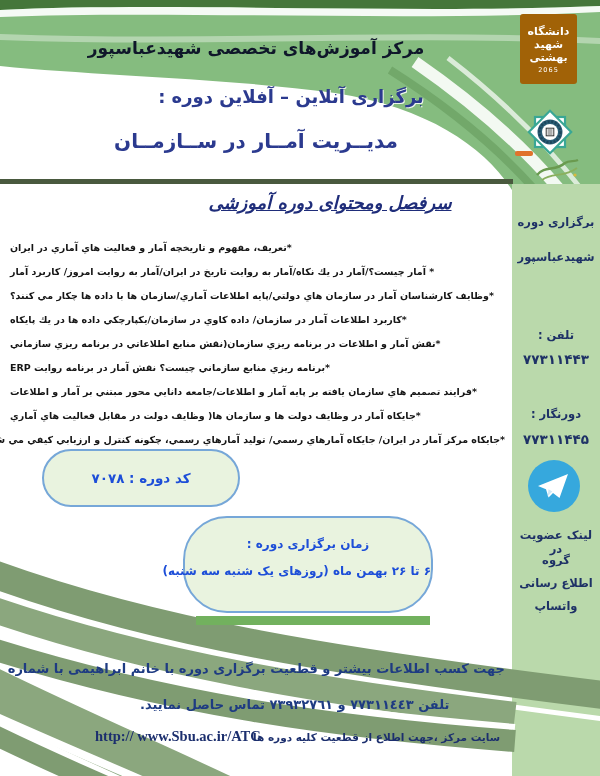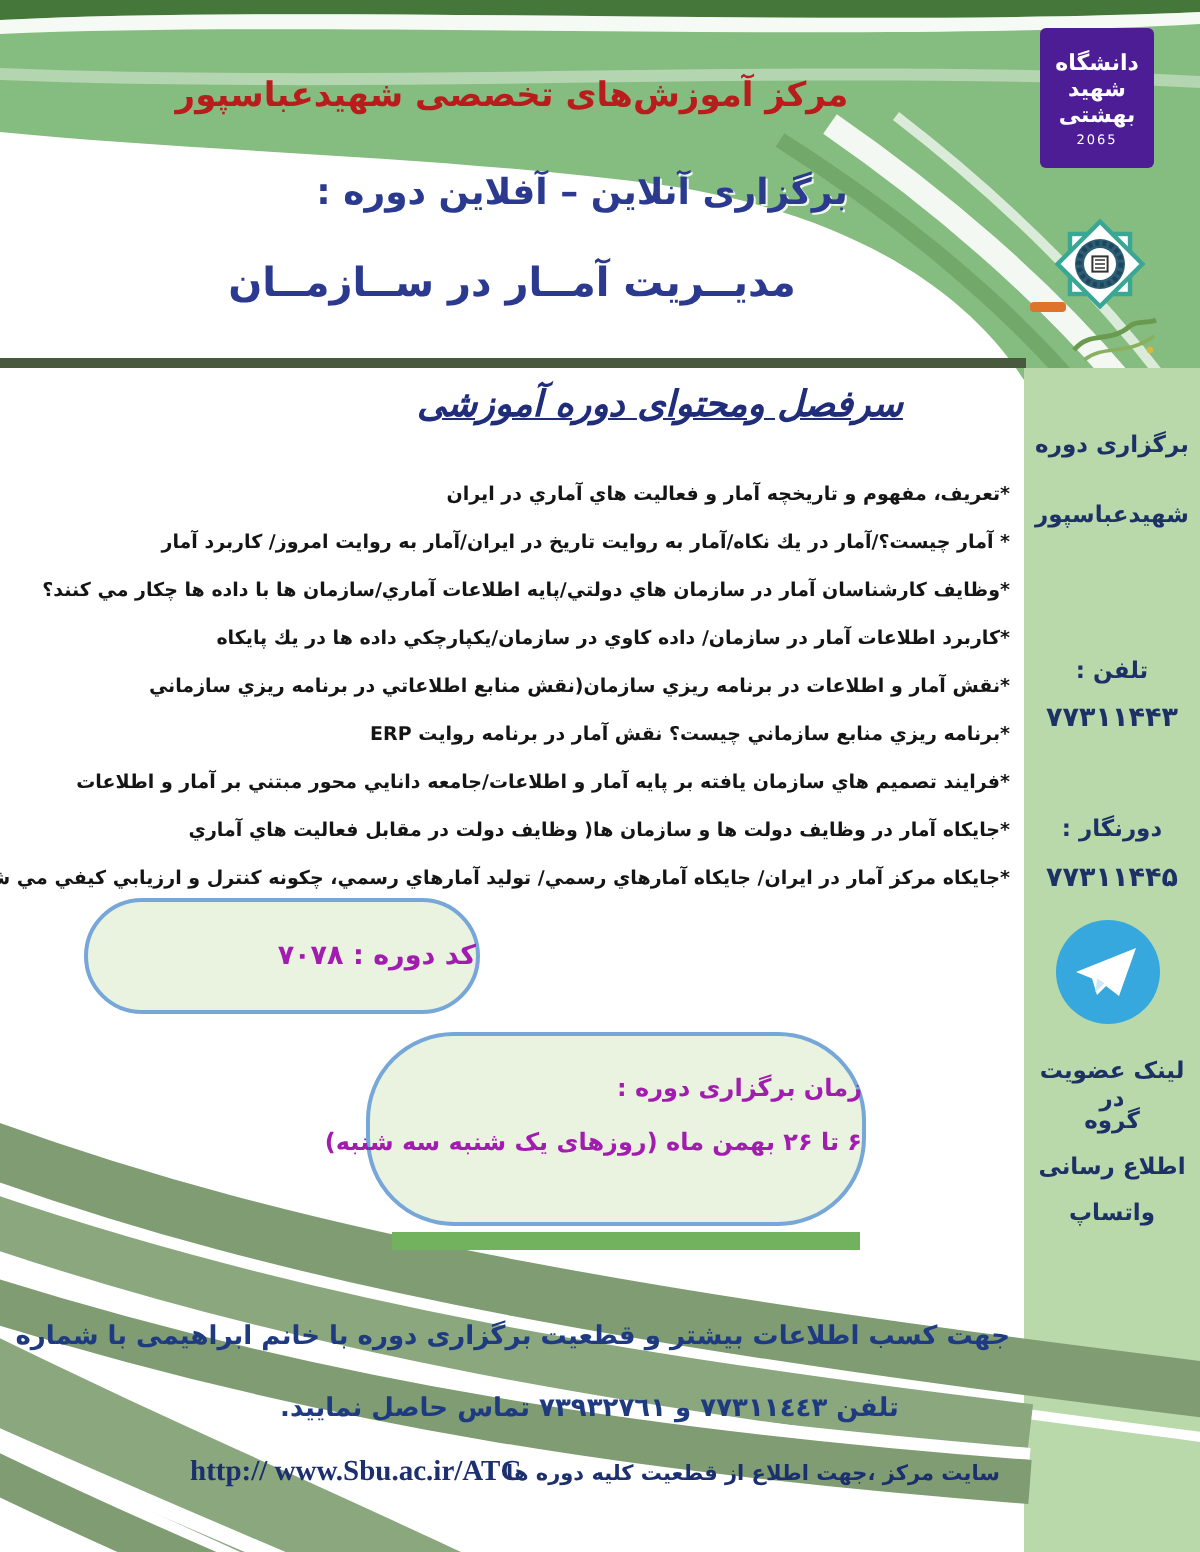--- a/index.html
+++ b/index.html
@@ -6,44 +6,44 @@
   body { font-family:"DejaVu Sans", sans-serif; background:#888; }
   .page { position:relative; width:600px; height:776px; background:#ffffff; overflow:hidden; margin:0 auto; }
   svg.bg { position:absolute; display:block; }
   .header-svg { left:0; top:0; z-index:1; }
   .footer-svg { left:0; top:545px; z-index:2; }
   .sidebar-panel { position:absolute; left:512px; top:184px; width:88px; height:592px; background:#bad9ab; z-index:1; }
   .divider { position:absolute; left:0; top:179px; width:513px; height:5px; background:#49593e; z-index:3; }
 
   .txt { position:absolute; z-index:4; }
   .rtl { direction:rtl; }
-  .org-title { left:0; top:38px; width:512px; text-align:center; font-size:17px; font-weight:bold; color:#b91c1c; }
+  .org-title { left:0; top:38px; width:512px; text-align:center; font-size:17px; font-weight:bold; color:#0f172a; }
   .title1 { left:36px; top:86px; width:510px; text-align:center; font-size:18px; font-weight:bold; color:#2b3a8f; text-shadow:1px 1px 0 rgba(255,255,255,.85); }
   .title2 { left:0; top:129px; width:512px; text-align:center; font-size:20px; font-weight:bold; color:#2b3a8f; text-shadow:1px 1px 0 rgba(255,255,255,.85); }
   .section-heading { left:150px; top:192px; width:360px; text-align:center; font-size:18px; font-weight:bold; font-style:italic; color:#1f2d7a; text-decoration:underline; }
-  .topics { top:236px; left:10px; width:495px; text-align:right; }
+  .topics { top:236px; left:10px; width:495px; text-align:left; }
   .topic { direction:rtl; font-size:9.5px; font-weight:bold; color:#151515; line-height:24px; white-space:nowrap; }
 
-  .pill { position:absolute; z-index:4; background:#e9f3df; border:2px solid #76a7d8; text-align:right; color:#a21caf; font-weight:bold; }
+  .pill { position:absolute; z-index:4; background:#e9f3df; border:2px solid #76a7d8; text-align:center; color:#1d4ed8; font-weight:bold; }
   .pill1 { left:42px; top:449px; width:198px; height:58px; border-radius:29px; font-size:13.5px; line-height:54px; }
   .pill2 { left:183px; top:516px; width:250px; height:97px; border-radius:44px; font-size:12px; padding-top:19px; }
   .pill2 .l2 { margin-top:13px; white-space:nowrap; }
   .green-bar { position:absolute; left:196px; top:616px; width:234px; height:9px; background:#72b15e; z-index:3; }
 
   .contact1 { top:661px; right:95px; white-space:nowrap; font-size:13px; font-weight:bold; color:#1e3b82; }
   .contact2 { top:697px; left:140px; white-space:nowrap; font-size:13px; font-weight:bold; color:#1e3b82; }
   .site-url { top:728px; left:95px; font-family:"Liberation Serif", serif; font-size:14.5px; font-weight:bold; color:#1c2f6e; }
   .site-note { top:731px; right:100px; font-size:10.5px; font-weight:bold; color:#1c2f6e; white-space:nowrap; }
 
   .sb { position:absolute; left:512px; width:88px; text-align:center; z-index:4; color:#1e3166; font-weight:bold; direction:rtl; }
   .sb-s { font-size:11.5px; }
   .sb-num { font-size:13.5px; letter-spacing:1px; }
   .sb-url { top:620px; font-size:10.2px; font-weight:normal; color:#ffffff; direction:ltr; line-height:13px; }
 
-  .sbu-logo { position:absolute; left:520px; top:14px; width:57px; height:70px; background:#4c1d95; border-radius:3px; z-index:4;
+  .sbu-logo { position:absolute; left:520px; top:14px; width:57px; height:70px; background:#a16207; border-radius:3px; z-index:4;
               display:flex; flex-direction:column; align-items:center; justify-content:center; color:#fff; }
   .sbu-logo .cal { font-size:11px; font-weight:bold; line-height:13px; }
   .sbu-logo .yr { font-size:6.5px; margin-top:2px; letter-spacing:1px; }
   .emblem { position:absolute; left:522px; top:103px; z-index:4; }
   .orange-dash { position:absolute; left:515px; top:151px; width:18px; height:5px; background:#e0732c; border-radius:2px; z-index:4; }
   .signature { position:absolute; left:534px; top:157px; z-index:4; }
   .telegram { position:absolute; left:528px; top:460px; width:52px; height:52px; z-index:4; cursor:pointer; }
 </style>
 </head>
 <body>

